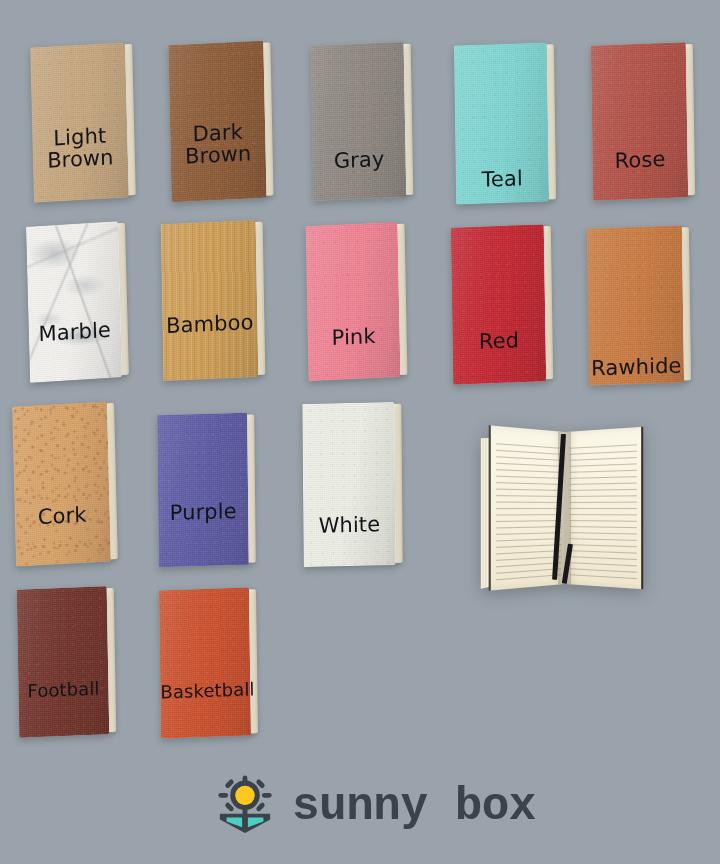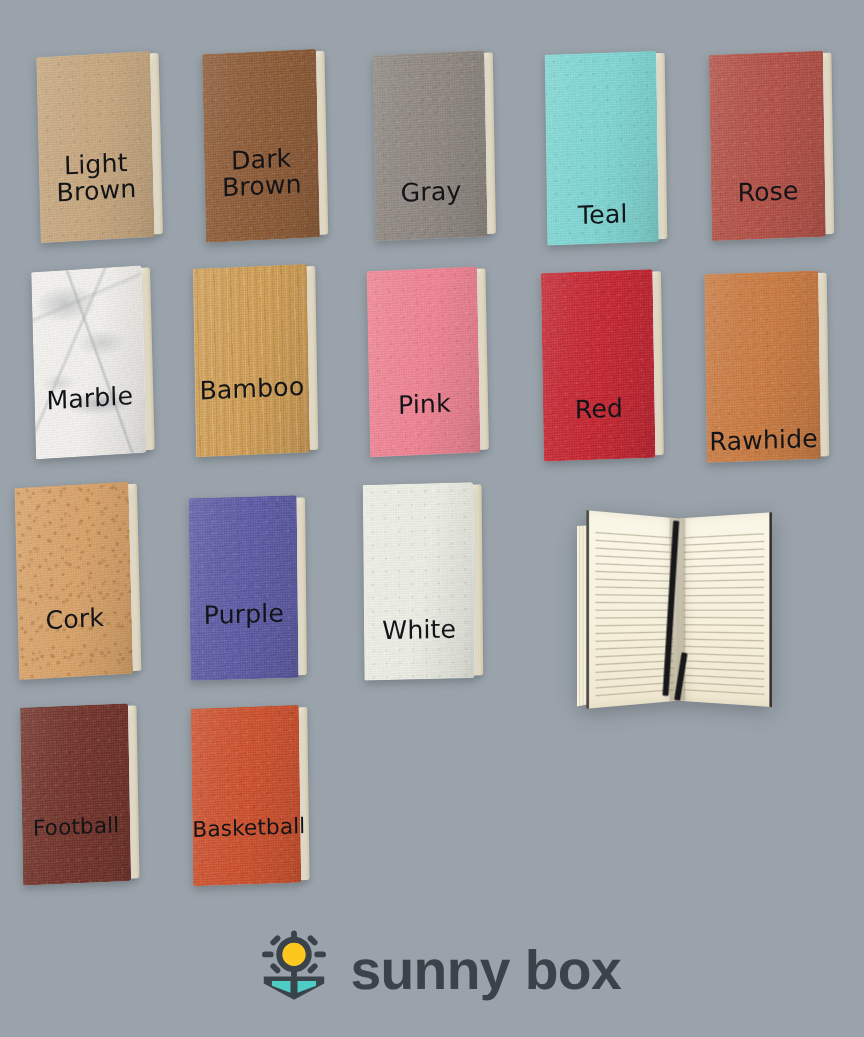--- a/index.html
+++ b/index.html
@@ -225,21 +225,21 @@
   }
 
   
   #logo {
     position: absolute;
     display: flex;
     align-items: center;
     gap: 16px;
   }
   #logo-text {
-    font-family: Liberation Sans, sans-serif;
+    font-family: Liberation Mono, monospace;
     font-weight: 700;
     letter-spacing: -0.5px;
   }
 </style>
 </head>
 <body style="background: rgb(154, 163, 171);">
 
 <div id="stage" style="background: rgb(154, 163, 171);">
 
   <div id="swatch-grid">

